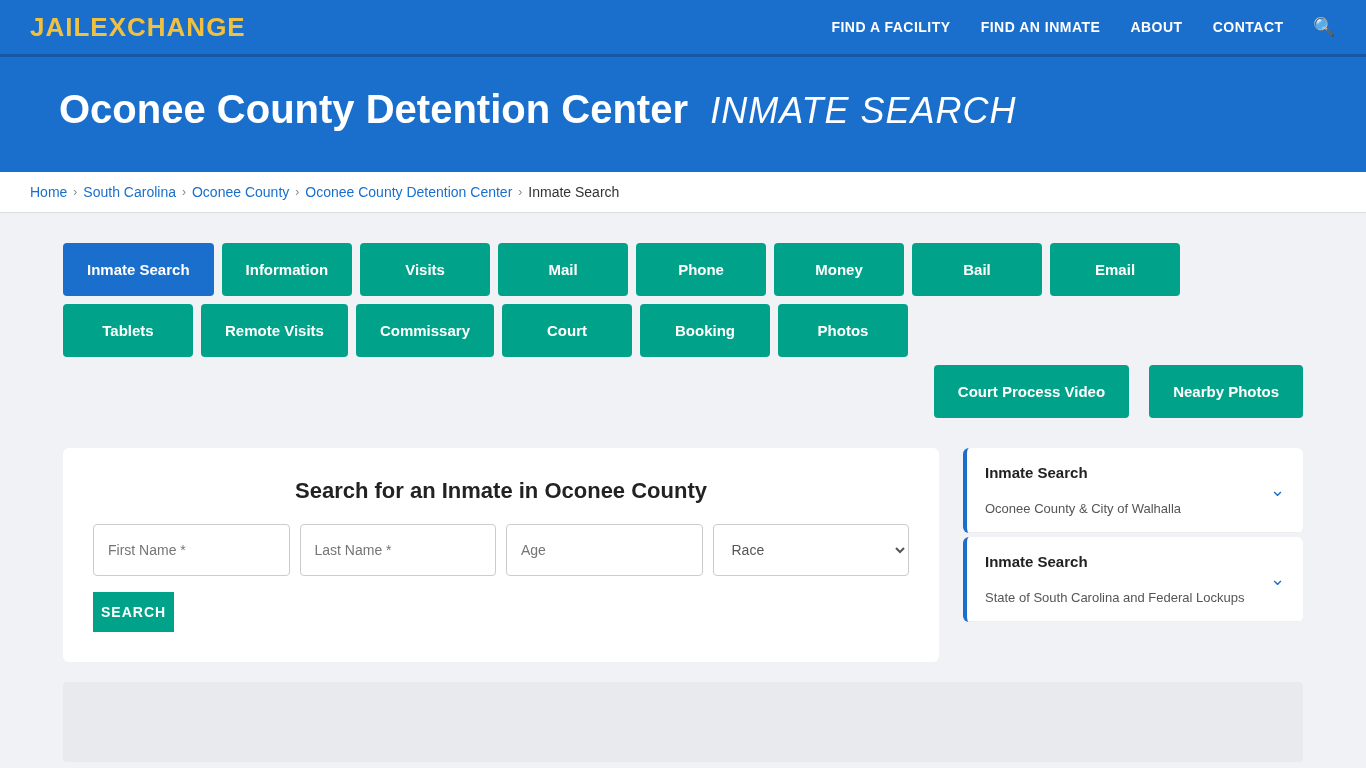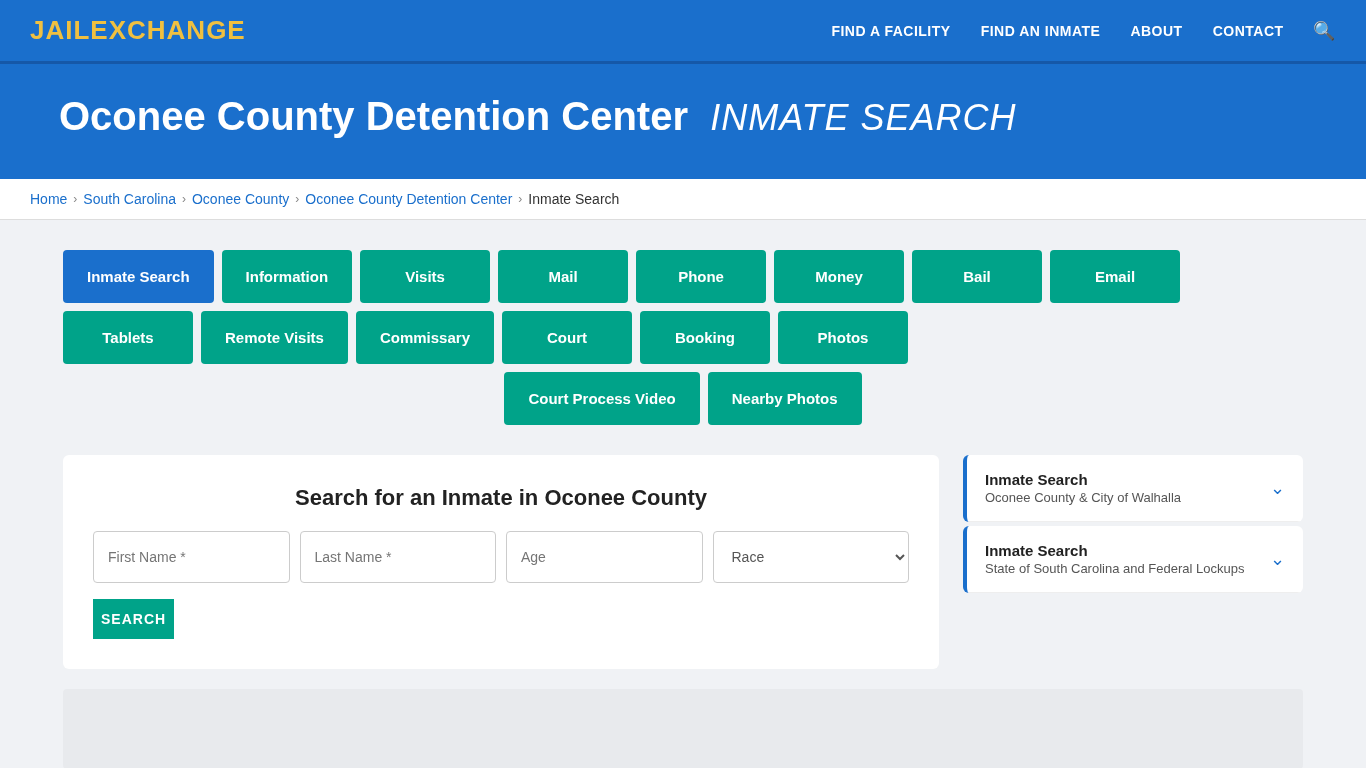--- a/index.html
+++ b/index.html
@@ -5,21 +5,21 @@
     * { margin: 0; padding: 0; box-sizing: border-box; }
     body { font-family: Arial, sans-serif; background: #f0f2f5; }
 
     
     nav {
       background: #1a6fcc;
       display: flex;
       align-items: center;
       justify-content: space-between;
       padding: 0 30px;
-      height: 64px;
+      height: 57px;
       border-bottom: 3px solid #1558a8;
     }
     .logo {
       font-size: 26px;
       font-weight: 900;
       color: #fff;
       letter-spacing: 1px;
     }
     .logo span { color: #f0c040; }
     .nav-links {
@@ -166,21 +166,21 @@
     }
     .sidebar-card-header {
       display: flex;
       justify-content: space-between;
       align-items: center;
       padding: 16px 18px;
       cursor: pointer;
       border-bottom: 1px solid #eee;
     }
     .sidebar-card-title { font-size: 15px; font-weight: 700; color: #222; }
-    .sidebar-card-sub { font-size: 13px; color: #555; font-weight: 400; margin-top: 2px; }
+    .sidebar-card-sub { font-size: 13px; color: #555; font-weight: 400; margin-top: 20px; }
     .chevron { color: #1a6fcc; font-size: 18px; }
 
     
     .gray-strip {
       background: #e8eaed;
       height: 80px;
       margin-top: 20px;
       border-radius: 4px;
     }
   </style>
@@ -233,21 +233,21 @@
     <button class="tab-btn">Bail</button>
 
     <button class="tab-btn">Email</button>
     <button class="tab-btn">Tablets</button>
     <button class="tab-btn">Remote Visits</button>
     <button class="tab-btn">Commissary</button>
     <button class="tab-btn">Court</button>
     <button class="tab-btn">Booking</button>
     <button class="tab-btn">Photos</button>
 
-    <div style="width:100%;display:flex;justify-content:center;gap:8px;">
+    <div style="width:100%;display:flex;justify-content:flex-end;gap:20px;">
       <button class="tab-btn">Court Process Video</button>
       <button class="tab-btn">Nearby Photos</button>
     </div>
   </div>
 
   <div class="content-row">
 
     <div class="search-form-box">
       <h2>Search for an Inmate in Oconee County</h2>
       <div class="search-inputs">

